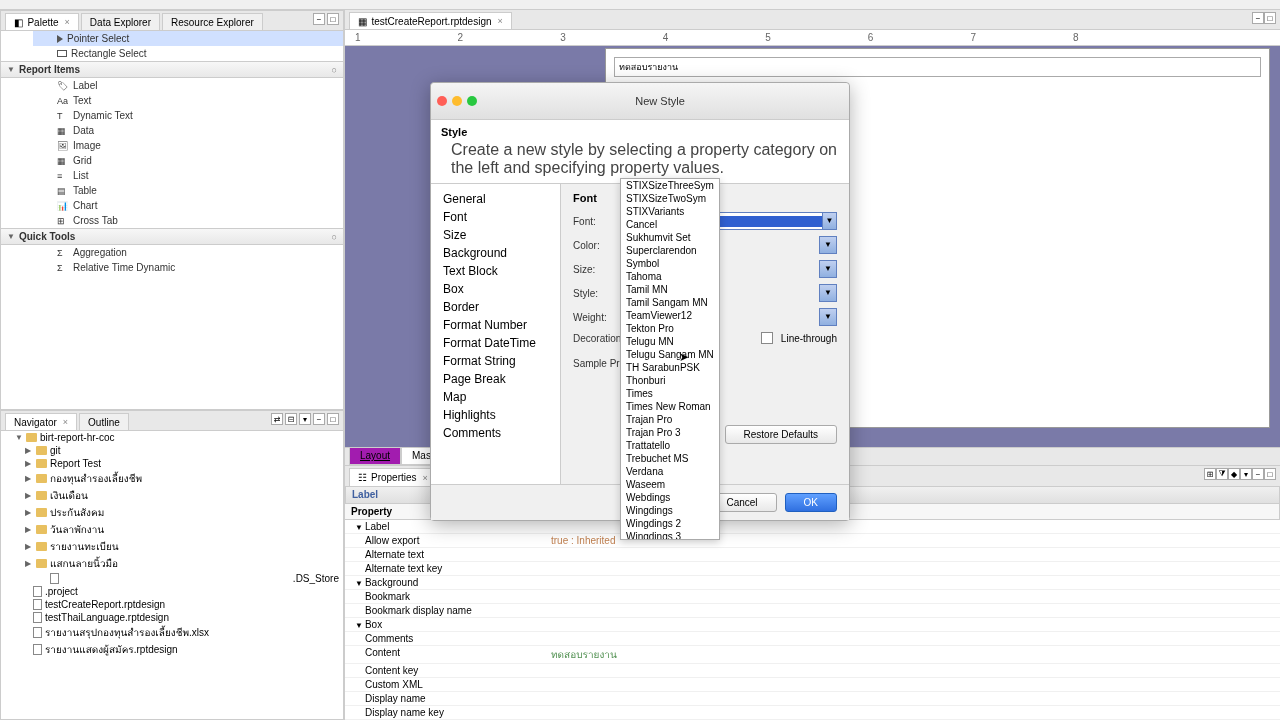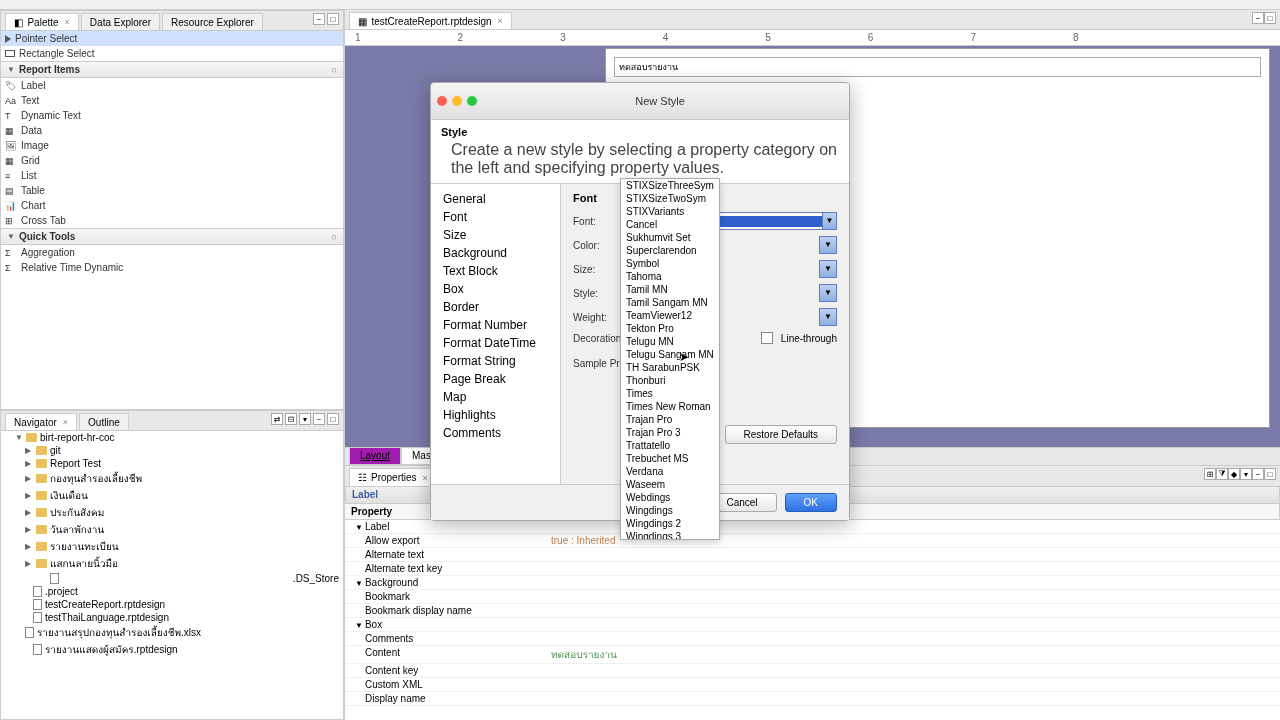--- a/index.html
+++ b/index.html
@@ -13,21 +13,21 @@
 .right-pane { flex: 1; display: flex; flex-direction: column; background: #fff; }
 
 .panel { background: #fff; border: 1px solid #ccc; }
 .mini-btn { width: 12px; height: 12px; border: 1px solid #aaa; background: #fff; font-size: 8px; display: flex; align-items: center; justify-content: center; cursor: pointer; }
 
 .tabbar { background: #e8e8e8; border-bottom: 1px solid #ccc; display: flex; padding: 2px 4px 0; gap: 2px; height: 20px; }
 .tab { background: #fff; border: 1px solid #ccc; border-bottom: none; padding: 2px 8px; display: flex; align-items: center; gap: 4px; font-size: 10px; cursor: pointer; }
 .tab .x { font-size: 9px; color: #888; margin-left: 2px; }
 .tab.inactive { background: #f0f0f0; }
 
-.list-item { padding: 2px 8px 2px 4px; display: flex; align-items: center; gap: 4px; cursor: pointer; color: #333; }
+.list-item { padding: 2px 8px 2px 24px; display: flex; align-items: center; gap: 4px; cursor: pointer; color: #333; margin-left: 32px; }
 .list-item.selected { background: #d0e0ff; }
 
 .section-header { background: linear-gradient(#f7f7f7, #e8e8e8); border-top: 1px solid #ccc; border-bottom: 1px solid #ccc; padding: 2px 6px; display: flex; align-items: center; gap: 4px; font-weight: bold; color: #333; height: 17px; }
 .chev { font-size: 8px; color: #666; }
 .icon-pointer { border-left: 6px solid #555; border-top: 4px solid transparent; border-bottom: 4px solid transparent; width: 0; height: 0; }
 .icon-rect { border: 1px solid #555; width: 10px; height: 7px; }
 .icon-folder { width: 11px; height: 9px; background: #e8c060; border-radius: 1px; }
 .icon-file { width: 9px; height: 11px; background: #fff; border: 1px solid #888; }
 
 .tree-item { padding: 1px 4px 1px 14px; display: flex; align-items: center; gap: 3px; cursor: pointer; }
@@ -266,21 +266,21 @@
             <span>.project</span>
           </div>
           <div class="tree-item" style="padding-left: 32px;">
             <span class="icon-file"></span>
             <span>testCreateReport.rptdesign</span>
           </div>
           <div class="tree-item" style="padding-left: 32px;">
             <span class="icon-file"></span>
             <span>testThaiLanguage.rptdesign</span>
           </div>
-          <div class="tree-item" style="padding-left: 24px;">
+          <div class="tree-item" style="padding-left: 32px;">
             <span class="icon-file"></span>
             <span>รายงานสรุปกองทุนสำรองเลี้ยงชีพ.xlsx</span>
           </div>
           <div class="tree-item" style="padding-left: 32px;">
             <span class="icon-file"></span>
             <span>รายงานแสดงผู้สมัคร.rptdesign</span>
           </div>
         </div>
     </div>
   </div>
@@ -380,20 +380,24 @@
           <div class="prop-row">
             <div class="pn">Content key</div>
             <div class="pv "></div>
           </div>
           <div class="prop-row">
             <div class="pn">Custom XML</div>
             <div class="pv "></div>
           </div>
           <div class="prop-row">
             <div class="pn">Display name</div>
+            <div class="pv "></div>
+          </div>
+          <div class="prop-row">
+            <div class="pn">Display name key</div>
             <div class="pv "></div>
           </div>
         </div>
     </div>
   </div>
 </div>
 
 <div class="dialog">
   <div class="dlg-title">
     <div class="traffic">

